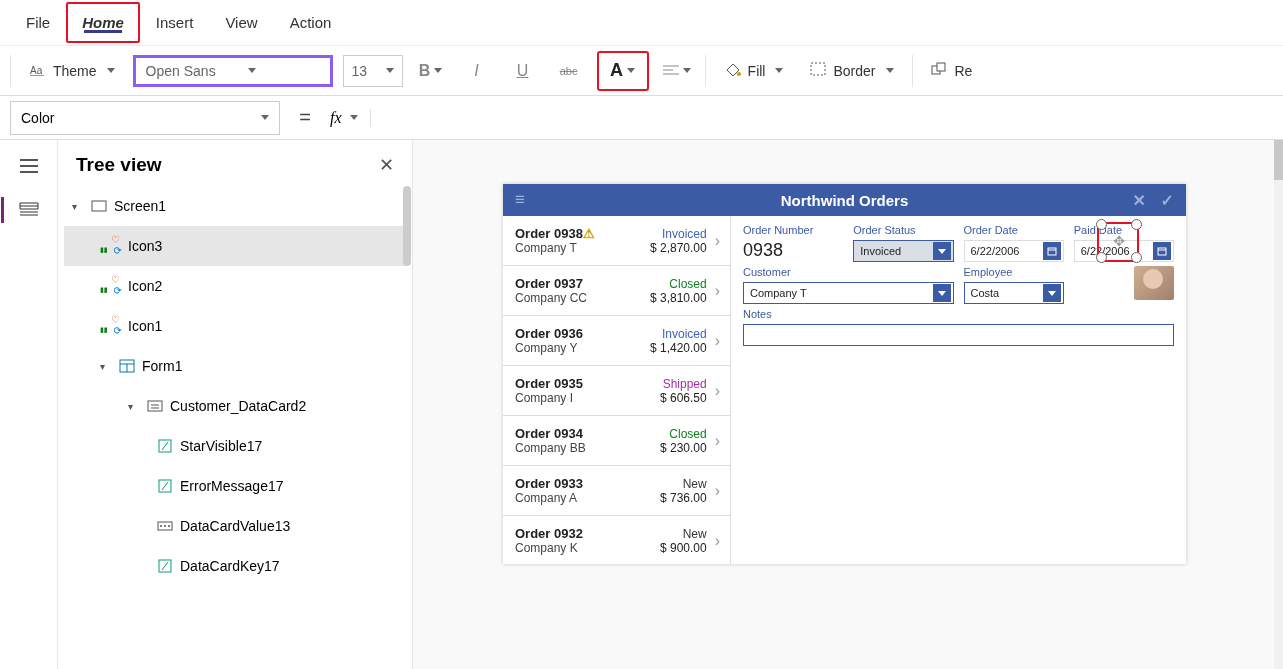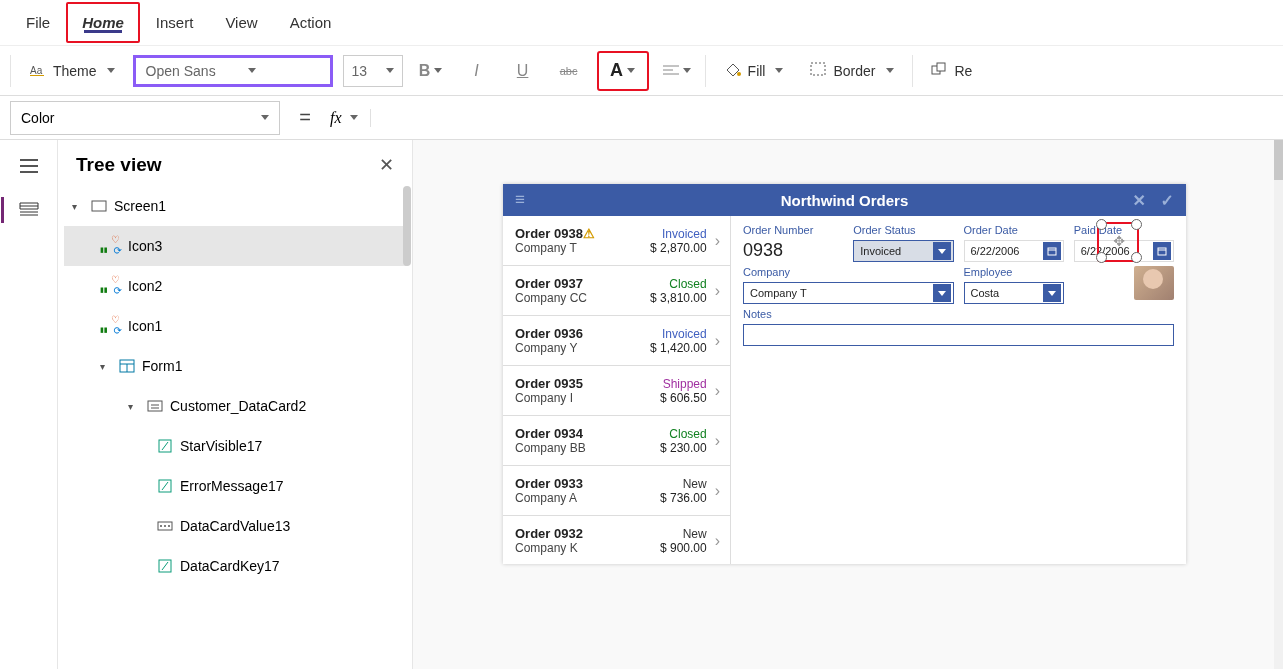--- a/index.html
+++ b/index.html
@@ -435,21 +435,21 @@
           <div class="date">
               <span>6/22/2006</span>
               <span class="cal">
                 <svg width="10" height="10">
                   <rect x="1" y="2" width="8" height="7" fill="none" stroke="#fff"></rect>
                   <line x1="1" y1="4" x2="9" y2="4" stroke="#fff"></line>
                 </svg>
               </span>
             </div>
 
-          <div class="lbl" style="grid-column:1/3">Company</div>
+          <div class="lbl" style="grid-column:1/3">Customer</div>
           <div class="lbl">Employee</div>
           <div class="avatar"></div>
 
           <div class="dd" style="grid-column:1/3">
               <span>Company T</span>
               <span class="ddbtn"></span>
             </div>
           <div class="dd">
               <span>Costa</span>
               <span class="ddbtn"></span>

